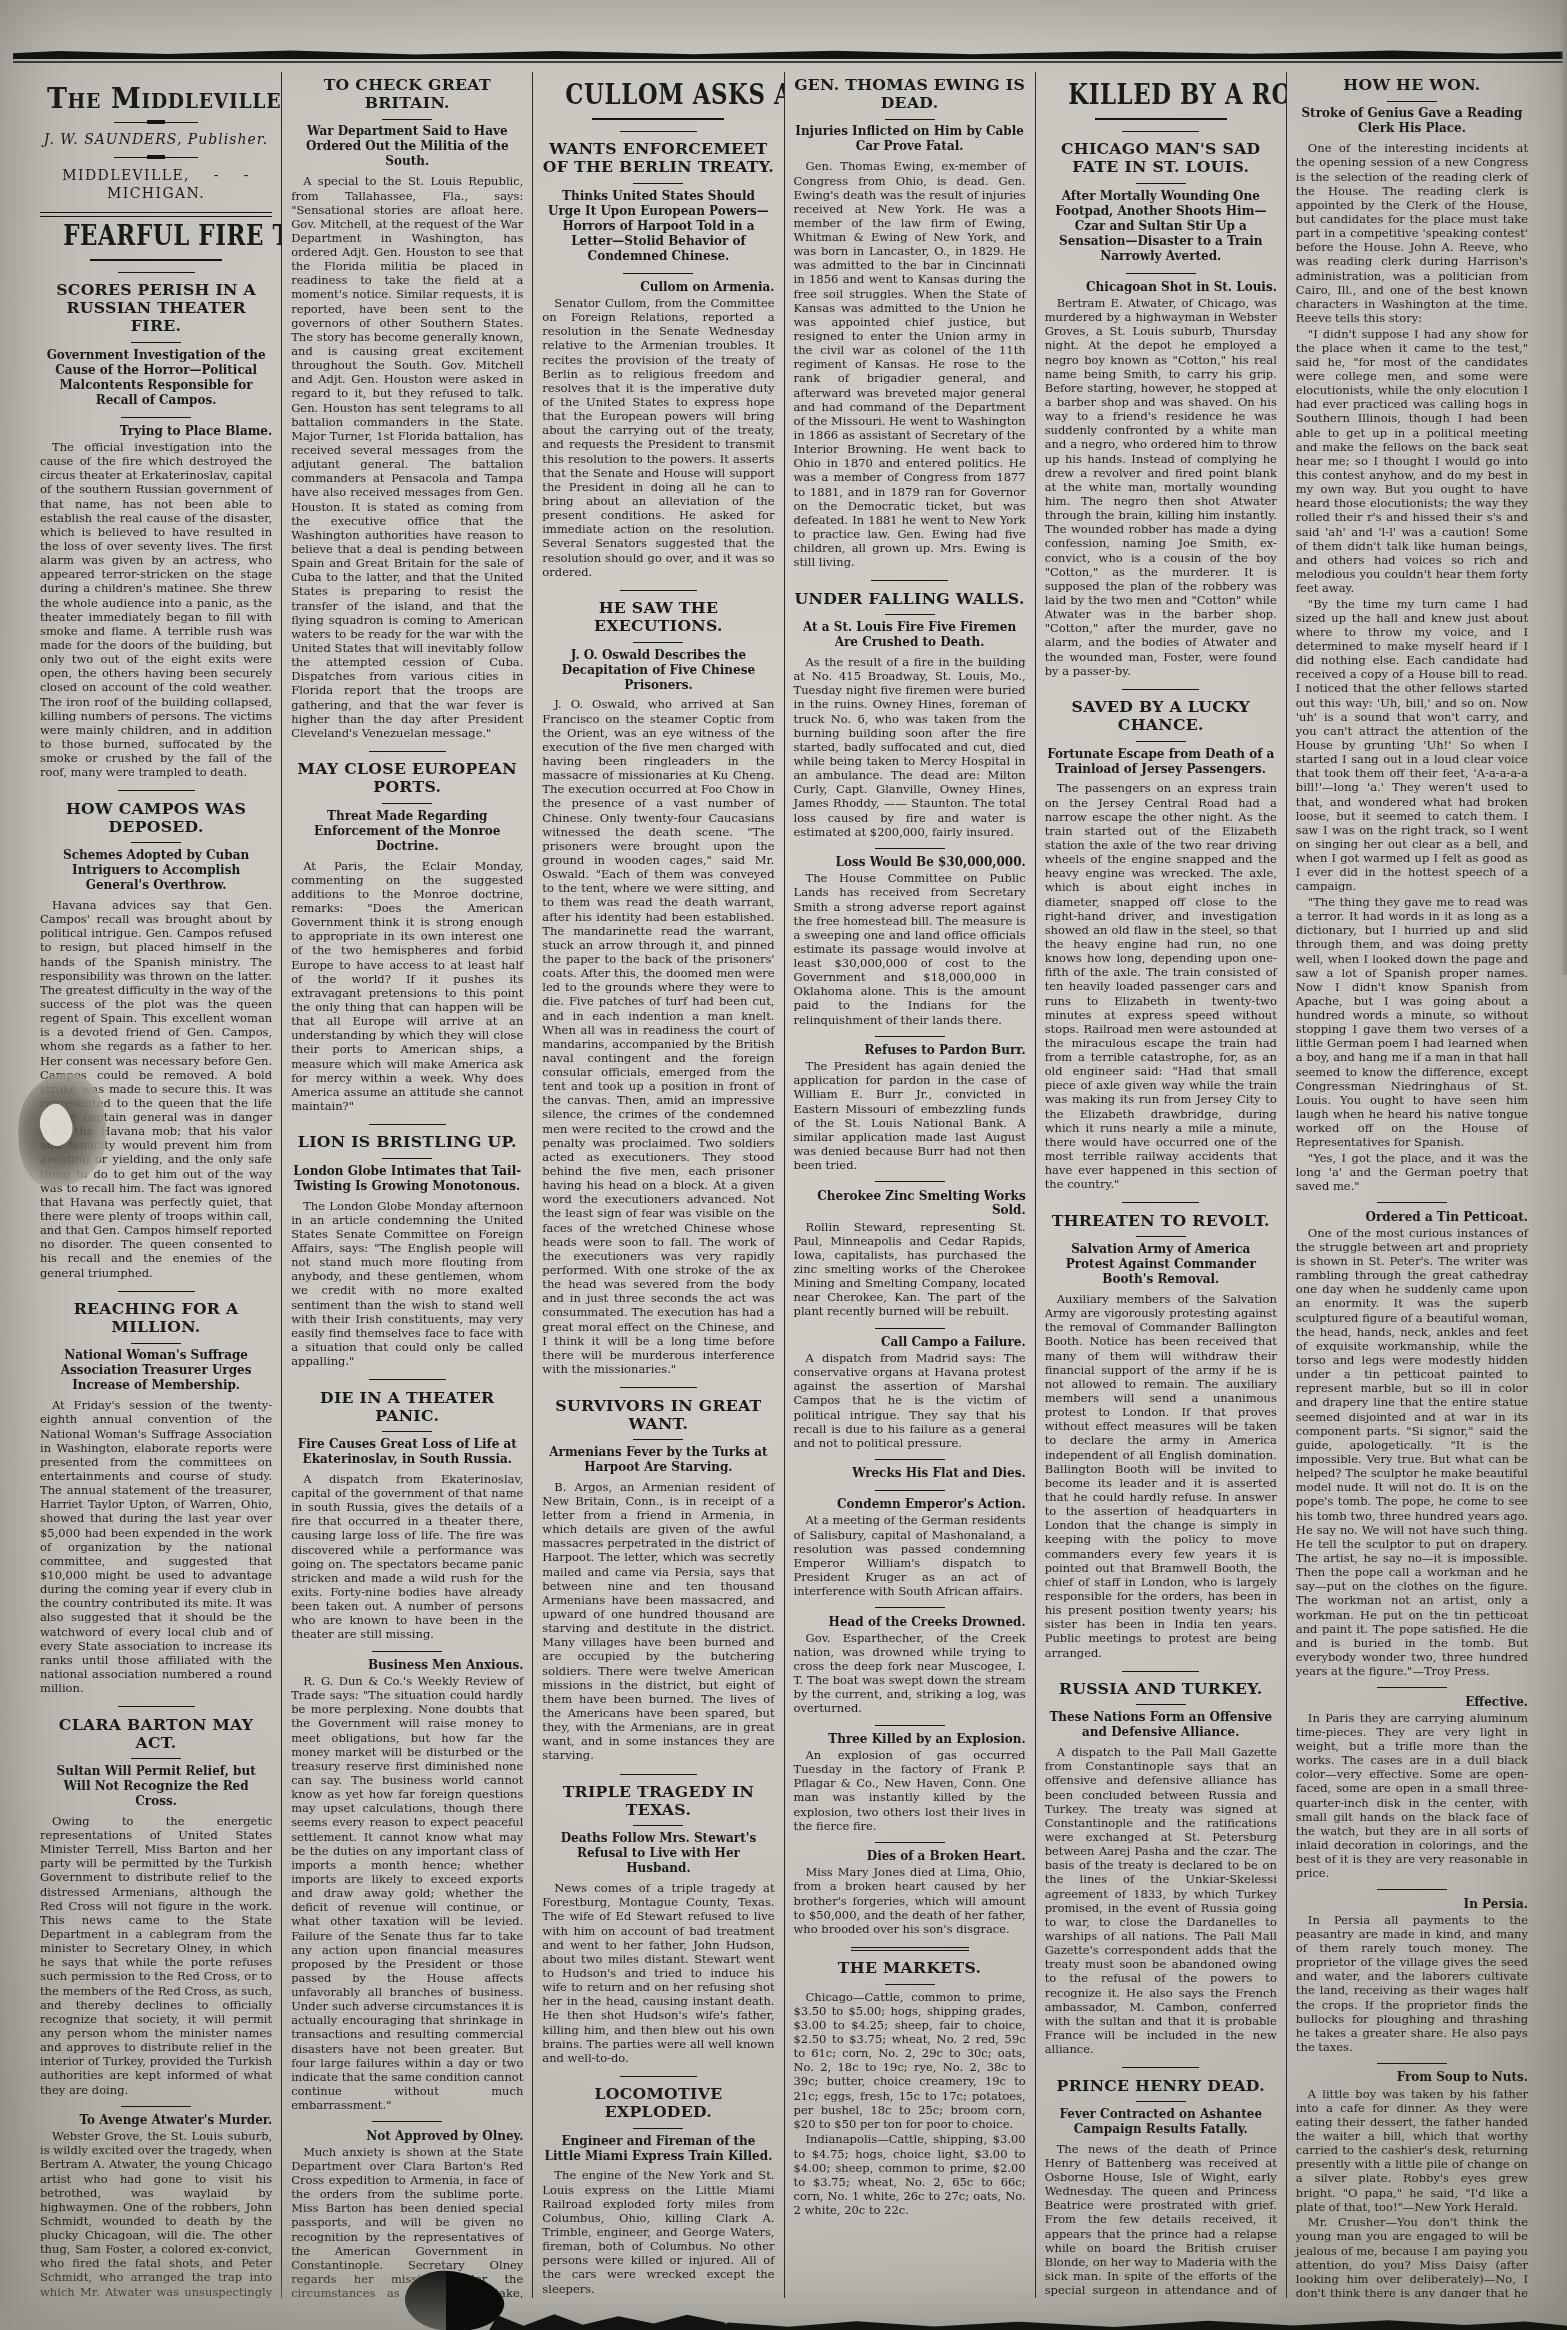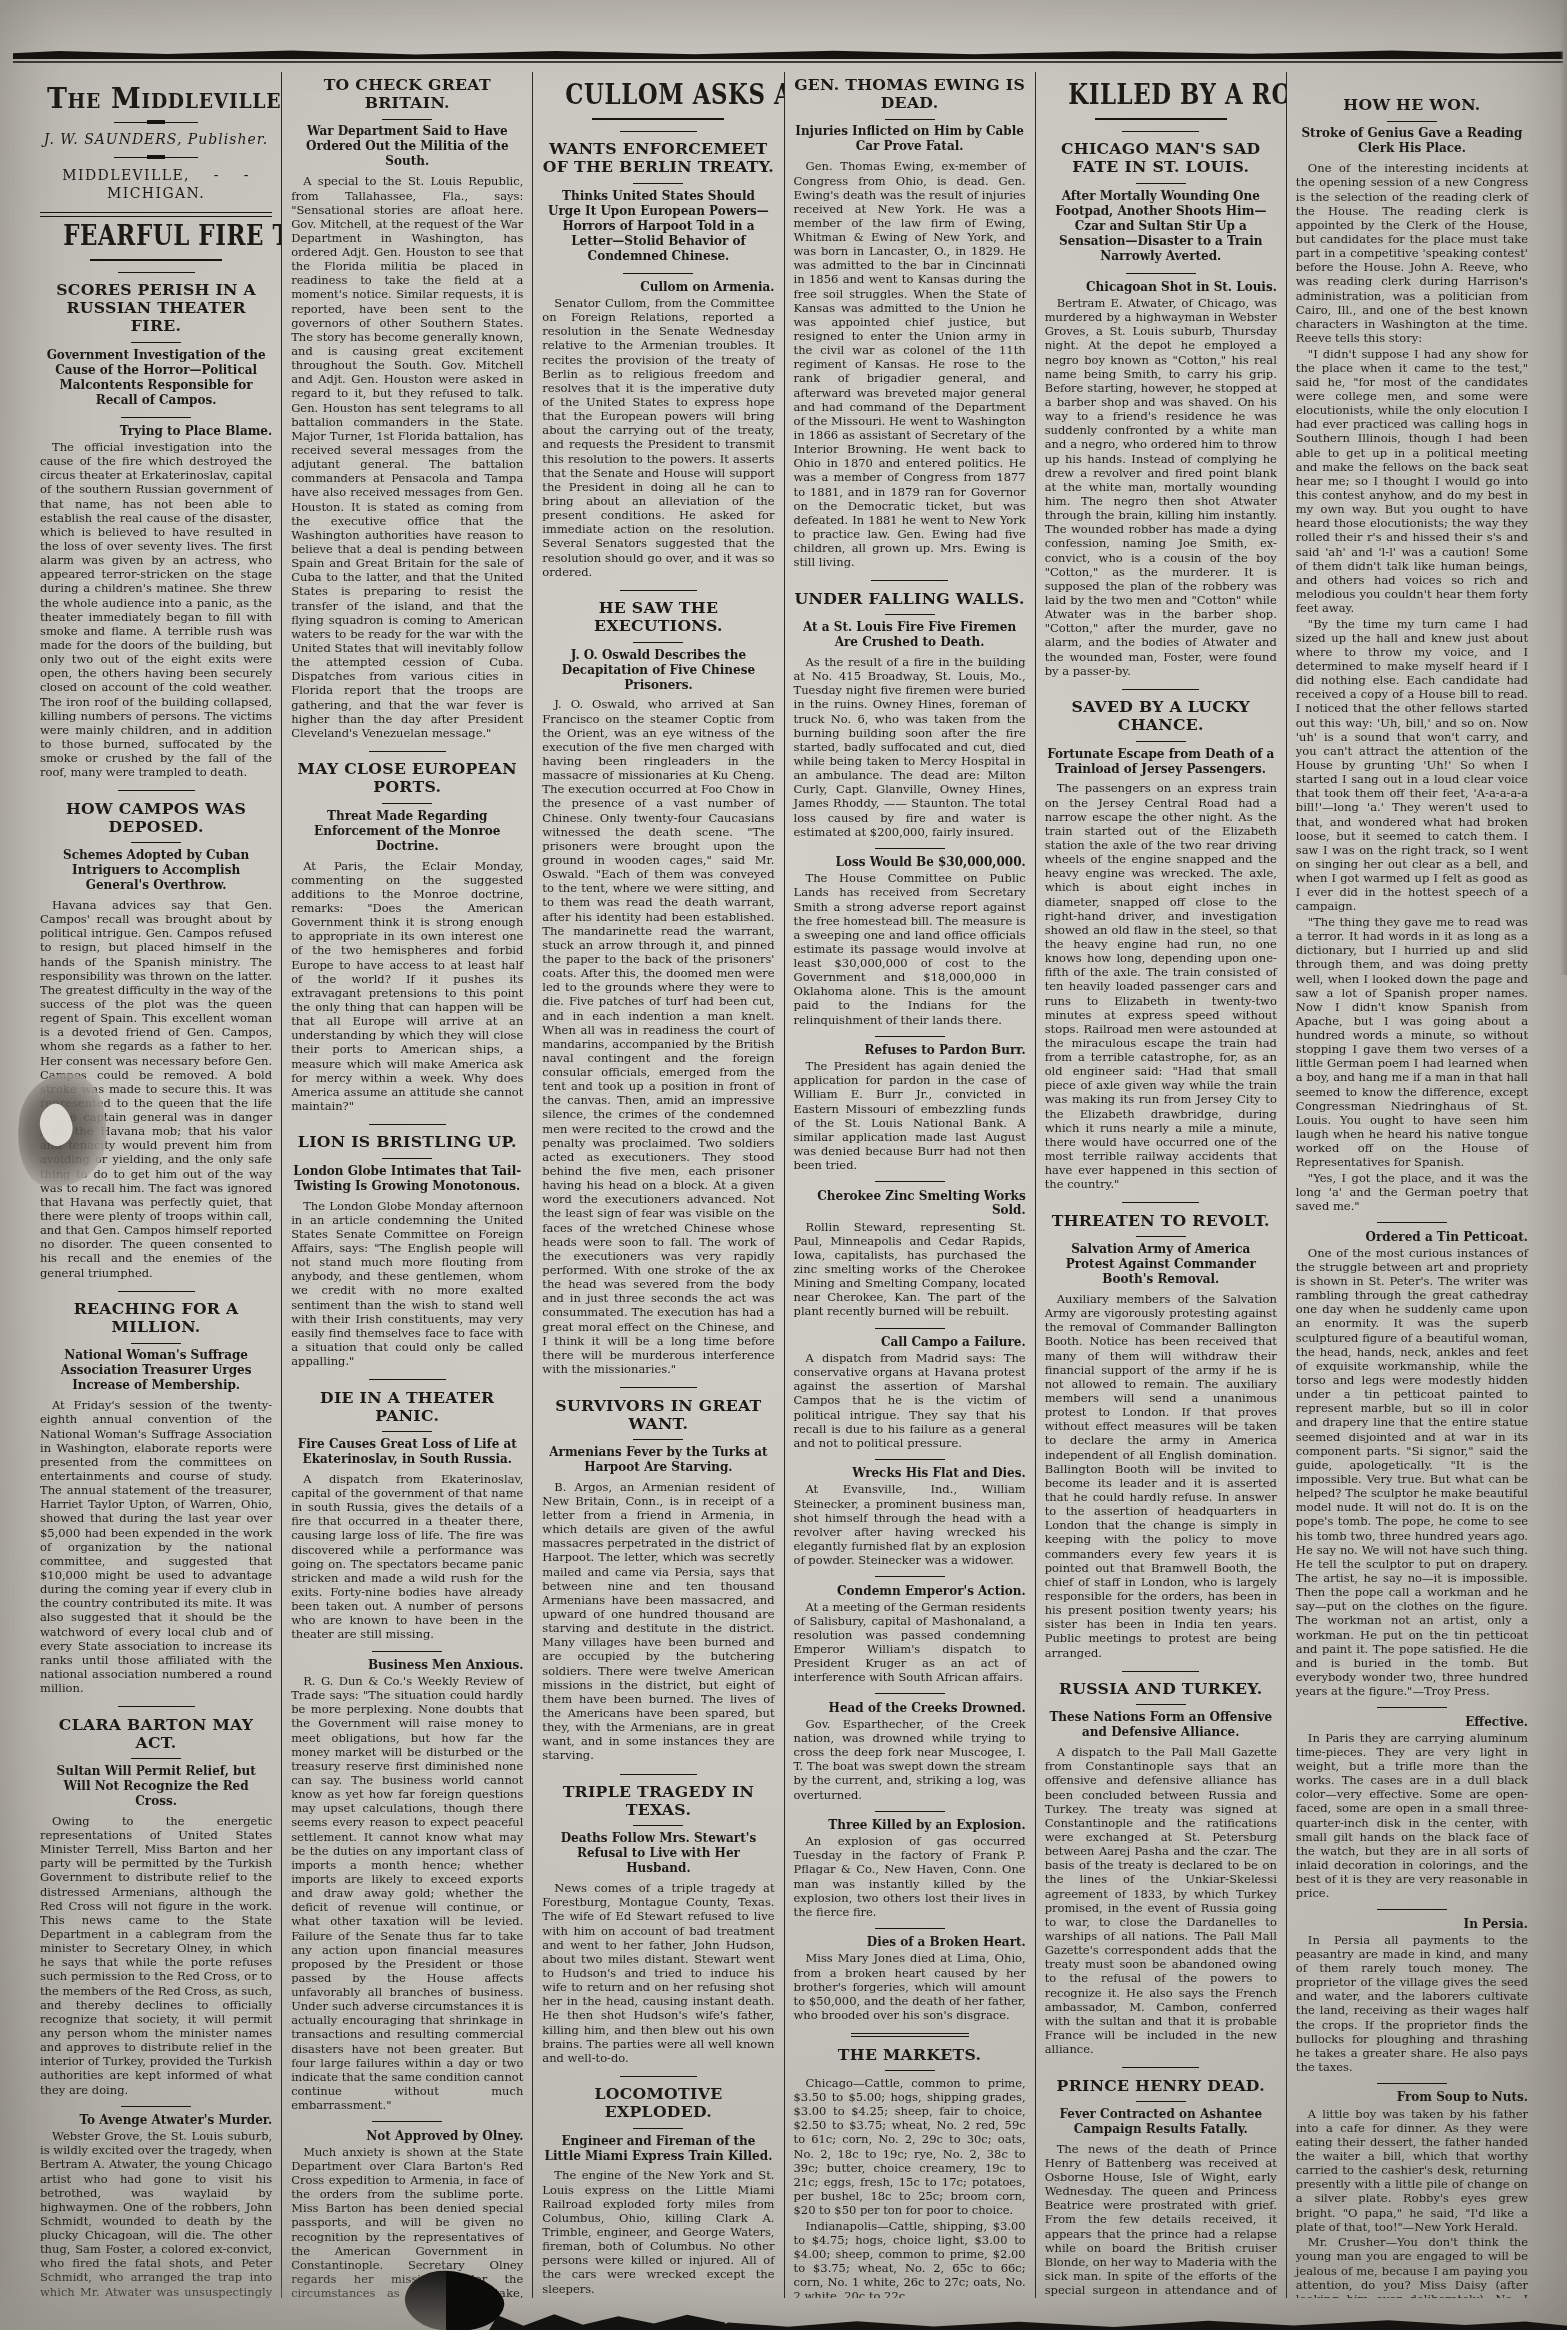--- a/index.html
+++ b/index.html
@@ -8,21 +8,21 @@
       radial-gradient(ellipse 1115px 1672px at 48% 38%, #d3d0c9 0%, #cac7c0 55%, #bcb9b2 85%, #aaa79f 100%);
     font-family:"DejaVu Serif","Liberation Serif",serif;color:#1b1a16;
     box-shadow:inset 0 0 84px rgba(40,38,30,.35);}
   
   .top-band{position:absolute;left:12.5px;right:4.2px;top:50px;height:9px;background:#14130f;
     clip-path:polygon(0 35%,3% 10%,10% 45%,18% 5%,26% 50%,35% 12%,44% 48%,53% 8%,62% 46%,71% 14%,80% 42%,89% 6%,96% 38%,100% 18%,100% 100%,0 100%);}
   .top-band2{position:absolute;left:12.5px;right:4.2px;top:61px;height:2.1px;background:#23221c;opacity:.85;}
   
   #cols{position:absolute;left:31px;top:72px;width:1506px;height:2226px;display:flex;}
   .col{flex:1 1 0;padding:4.2px 9px 0 9px;border-right:1.1px solid #2a2923;overflow:hidden;}
-  .col:last-child{border-right:none;margin-top:20px;}
+  .col:last-child{border-right:none;}
   .col{font-size:11.5px;line-height:1.23;}
   
   .mast{text-align:center;margin-bottom:2.8px;}
   .mast-title{font-variant:small-caps;font-weight:bold;font-size:28.6px;line-height:1.05;
     transform:scaleX(.94);transform-origin:50% 50%;white-space:nowrap;letter-spacing:0.7px;margin-top:7px;}
   .orn{height:0;border-top:1.4px solid #15140f;width:84px;margin:8.4px auto;position:relative;}
   .orn::after{content:"";position:absolute;left:50%;top:-2.8px;width:18px;height:4.2px;margin-left:-9px;background:#15140f;}
   .mast-pub{font-size:14px;letter-spacing:1px;font-style:italic;}
   .mast-city{font-size:14px;letter-spacing:1.4px;word-spacing:18px;margin-top:9.8px;}
   .mast-dbl{height:3.5px;border-top:1.7px solid #15140f;border-bottom:1px solid #15140f;margin:9.8px 0 4.2px;}
@@ -144,21 +144,20 @@
           <div class="it p">As the result of a fire in the building at No. 415 Broadway, St. Louis, Mo., Tuesday night five firemen were buried in the ruins. Owney Hines, foreman of truck No. 6, who was taken from the burning building soon after the fire started, badly suffocated and cut, died while being taken to Mercy Hospital in an ambulance. The dead are: Milton Curly, Capt. Glanville, Owney Hines, James Rhoddy, —— Staunton. The total loss caused by fire and water is estimated at $200,000, fairly insured.</div>
           <div class="it sub">Loss Would Be $30,000,000.</div>
           <div class="it p">The House Committee on Public Lands has received from Secretary Smith a strong adverse report against the free homestead bill. The measure is a sweeping one and land office officials estimate its passage would involve at least $30,000,000 of cost to the Government and $18,000,000 in Oklahoma alone. This is the amount paid to the Indians for the relinquishment of their lands there.</div>
           <div class="it sub">Refuses to Pardon Burr.</div>
           <div class="it p">The President has again denied the application for pardon in the case of William E. Burr Jr., convicted in Eastern Missouri of embezzling funds of the St. Louis National Bank. A similar application made last August was denied because Burr had not then been tried.</div>
           <div class="it sub">Cherokee Zinc Smelting Works Sold.</div>
           <div class="it p">Rollin Steward, representing St. Paul, Minneapolis and Cedar Rapids, Iowa, capitalists, has purchased the zinc smelting works of the Cherokee Mining and Smelting Company, located near Cherokee, Kan. The part of the plant recently burned will be rebuilt.</div>
           <div class="it sub">Call Campo a Failure.</div>
           <div class="it p">A dispatch from Madrid says: The conservative organs at Havana protest against the assertion of Marshal Campos that he is the victim of political intrigue. They say that his recall is due to his failure as a general and not to political pressure.</div>
           <div class="it sub">Wrecks His Flat and Dies.</div>
-          <div class="it p">At Evansville, Ind., William Steinecker, a prominent business man, shot himself through the head with a revolver after having wrecked his elegantly furnished flat by an explosion of powder. Steinecker was a widower.</div>
           <div class="it sub">Condemn Emperor's Action.</div>
           <div class="it p">At a meeting of the German residents of Salisbury, capital of Mashonaland, a resolution was passed condemning Emperor William's dispatch to President Kruger as an act of interference with South African affairs.</div>
           <div class="it sub">Head of the Creeks Drowned.</div>
           <div class="it p">Gov. Esparthecher, of the Creek nation, was drowned while trying to cross the deep fork near Muscogee, I. T. The boat was swept down the stream by the current, and, striking a log, was overturned.</div>
           <div class="it sub">Three Killed by an Explosion.</div>
           <div class="it p">An explosion of gas occurred Tuesday in the factory of Frank P. Pflagar &amp; Co., New Haven, Conn. One man was instantly killed by the explosion, two others lost their lives in the fierce fire.</div>
           <div class="it sub">Dies of a Broken Heart.</div>
           <div class="it p">Miss Mary Jones died at Lima, Ohio, from a broken heart caused by her brother's forgeries, which will amount to $50,000, and the death of her father, who brooded over his son's disgrace.</div>
           <div class="it h2 h2d">THE MARKETS.</div>
           <div class="it p">Chicago—Cattle, common to prime, $3.50 to $5.00; hogs, shipping grades, $3.00 to $4.25; sheep, fair to choice, $2.50 to $3.75; wheat, No. 2 red, 59c to 61c; corn, No. 2, 29c to 30c; oats, No. 2, 18c to 19c; rye, No. 2, 38c to 39c; butter, choice creamery, 19c to 21c; eggs, fresh, 15c to 17c; potatoes, per bushel, 18c to 25c; broom corn, $20 to $50 per ton for poor to choice.</div>

